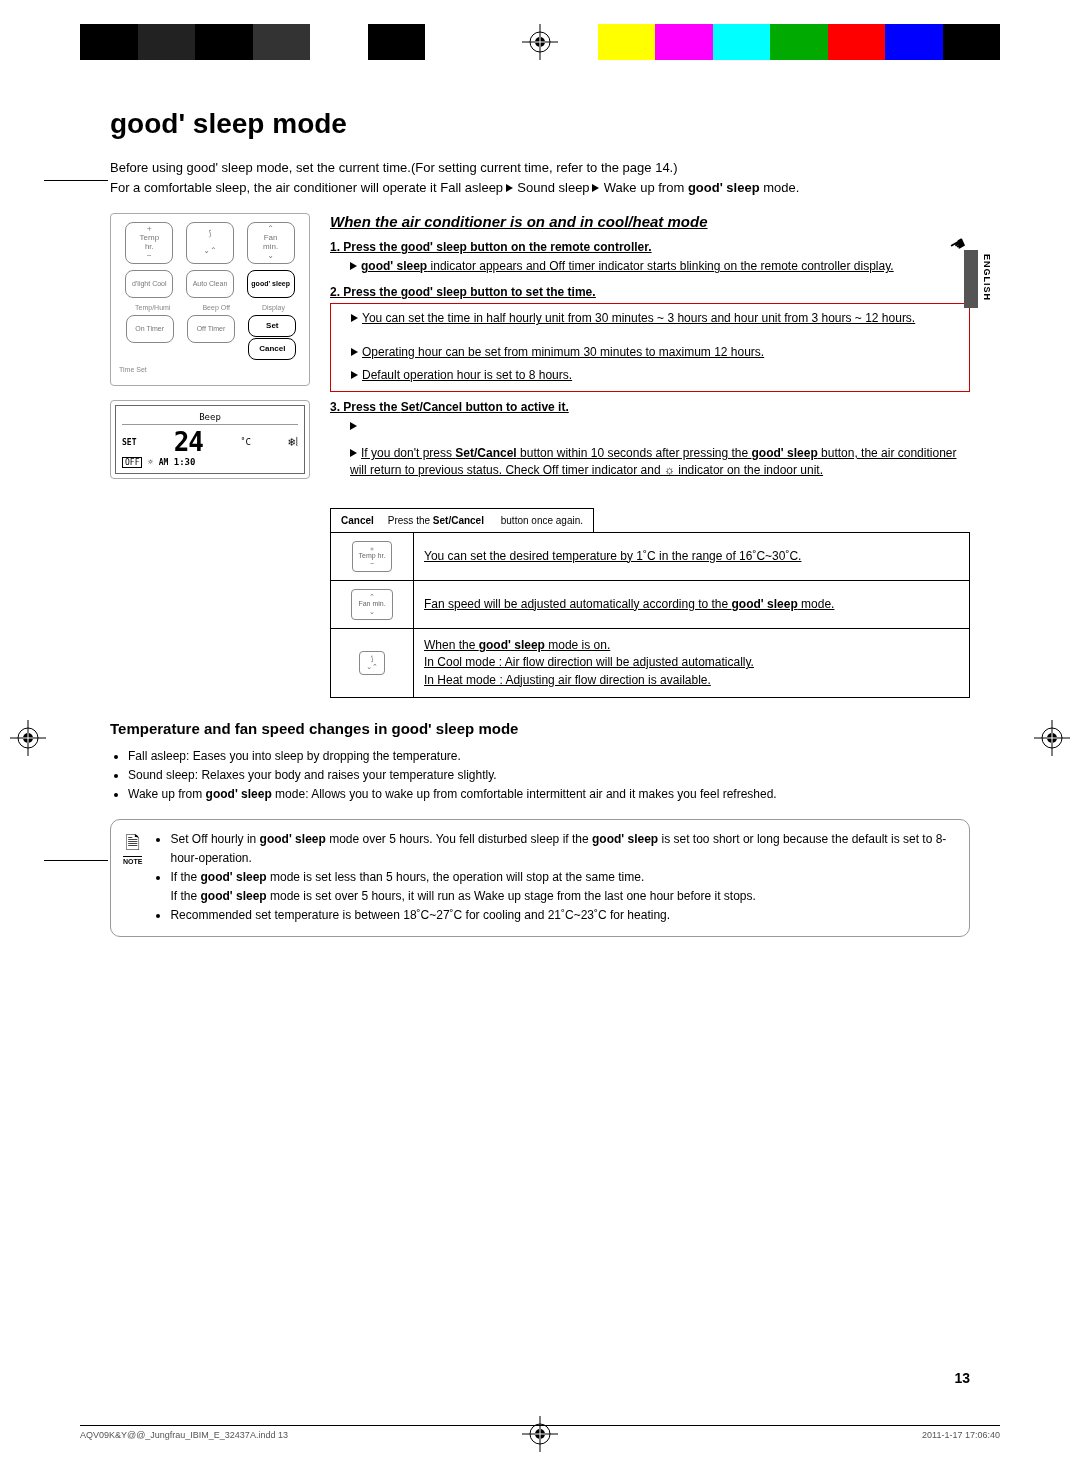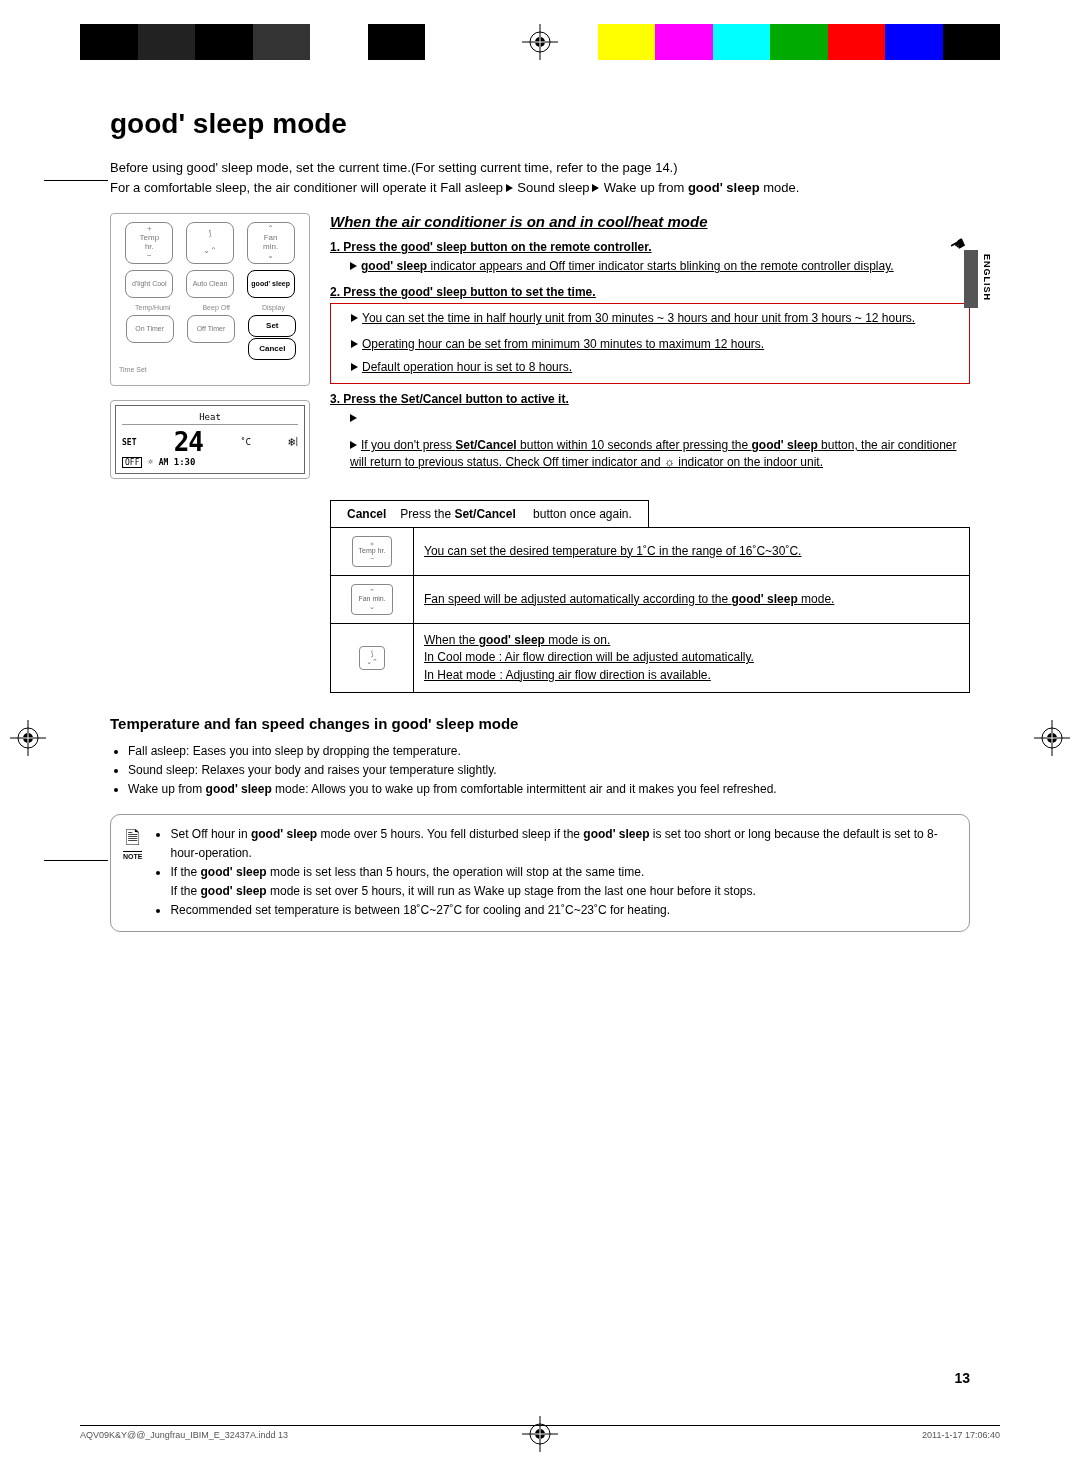--- a/index.html
+++ b/index.html
@@ -33,21 +33,21 @@
 .lcd-mid { display: flex; align-items: center; justify-content: space-between; }
 .lcd-num { font-size: 26px; font-weight: bold; letter-spacing: -1px; }
 .lcd-bot { font-size: 9px; }
 .text-col { flex: 1; text-decoration: underline; }
 .sect-h { font-size: 15px; font-weight: bold; font-style: italic; margin-bottom: 10px; }
 .step { font-size: 12px; font-weight: bold; margin-bottom: 4px; }
 .sub { margin-left: 20px; font-size: 12px; line-height: 1.45; margin-bottom: 10px; }
 .redbox { border: 1px solid #c00; padding: 6px 0 6px 0; margin-bottom: 8px; }
 .lang-tab { position: absolute; right: -22px; top: 140px; width: 14px; font-size: 9px; font-weight: bold; writing-mode: vertical-rl; letter-spacing: 1px; padding: 6px 0; }
 .lang-mark { position: absolute; right: -8px; top: 142px; width: 14px; height: 58px; background: #555; }
-.cancel-box { border: 1px solid #000; display: inline-block; padding: 6px 16px; margin: 18px 8px 0 0; font-size: 12px; }
+.cancel-box { border: 1px solid #000; display: inline-block; padding: 6px 10px; margin: 18px 8px 0 0; font-size: 10px; }
 .cancel-box b { margin-right: 14px; }
 .info-table { border: 1px solid #000; border-collapse: collapse; width: 100%; margin-top: -1px; padding-left: 31px; }
 .info-table td { border: 1px solid #000; padding: 8px 10px; font-size: 12px; line-height: 1.45; vertical-align: middle; }
 .info-table td.ico { width: 62px; text-align: center; }
 .icon-box { display: inline-block; border: 1px solid #888; border-radius: 4px; padding: 3px 6px; font-size: 7px; color: #666; line-height: 1.1; }
 .sect2 { font-size: 15px; font-weight: bold; margin: 22px 0 10px 0; }
 ul.bul { margin: 0; padding-left: 18px; font-size: 12px; line-height: 1.6; }
 .note-box { border: 1px solid #999; border-radius: 10px; padding: 10px 12px; margin-top: 14px; display: flex; gap: 10px; font-size: 11.5px; line-height: 1.45; }
 .note-ic { font-size: 18px; text-align: center; }
 .note-ic small { font-size: 7px; font-weight: bold; display: block; border-top: 1px solid #000; }
@@ -165,41 +165,41 @@
               <div class="rbtn set on">Set</div>
               <div class="rbtn set on">Cancel</div>
             </div>
           </div>
           <div class="row-lbl" style="justify-content:flex-start">
               <span>Time Set</span>
             </div>
         </div>
         <div class="remote-box" style="padding:4px">
           <div class="lcd">
-            <div class="lcd-top">Heat</div>
+            <div class="lcd-top">Beep</div>
             <div class="lcd-mid">
               <span style="font-size:8px;font-weight:bold">SET</span>
               <span class="lcd-num">24</span>
               <span style="font-size:9px">˚C</span>
               <span>❄⦚</span>
             </div>
             <div class="lcd-bot"><span style="border:1px solid #000;padding:0 2px;font-size:8px">OFF</span> ☼ <b style="font-size:8px">AM</b> <span style="font-family:monospace;font-weight:bold">1:30</span></div>
           </div>
         </div>
       </div>
 
       <div class="text-col">
         <div class="sect-h">When the air conditioner is on and in cool/heat mode</div>
 
         <div class="step"><span>1.   Press the </span><span>good' sleep</span><span> button on the remote controller.</span></div>
         <div class="sub"><span class="tri-fill"></span><b>good' sleep</b><span> indicator appears and Off timer indicator starts blinking on the remote controller display.</span></div>
 
         <div class="step"><u><span>2.   Press the </span><span>good' sleep</span><span> button to set the time.</span></u></div>
         <div class="redbox">
-          <div class="sub" style="margin-bottom:8px"><span class="tri-fill"></span><span>You can set the time in half hourly unit from 30 minutes ~ 3 hours and hour unit from 3 hours ~ 12 hours.</span></div>
+          <div class="sub" style="margin-bottom:16px"><span class="tri-fill"></span><span>You can set the time in half hourly unit from 30 minutes ~ 3 hours and hour unit from 3 hours ~ 12 hours.</span></div>
           <div class="sub" style="margin-bottom:6px"><span class="tri-fill"></span><span>Operating hour can be set from minimum 30 minutes to maximum 12 hours.</span></div>
           <div class="sub" style="margin-bottom:0"><span class="tri-fill"></span><span>Default operation hour is set to 8 hours.</span></div>
         </div>
 
         <div class="step"><span>3.   Press the </span><span>Set/Cancel</span><span> button to active it.</span></div>
         <div class="sub"><span class="tri-fill"></span></div>
         <div class="sub"><span class="tri-fill"></span><span>If you don't press </span><b>Set/Cancel</b><span> button within 10 seconds after pressing the </span><b>good' sleep</b><span> button, the air conditioner will return to previous status.  Check Off timer indicator and </span>☼<span> indicator on the indoor unit.</span></div>
 
         <div class="cancel-box"><b>Cancel</b><span>Press the </span><b>Set/Cancel</b><span> button once again.</span></div>
 
@@ -225,21 +225,21 @@
     <div class="sect2"><span>Temperature and fan speed changes in </span><span>good' sleep</span><span> mode</span></div>
     <ul class="bul">
       <li>Fall asleep: Eases you into sleep by dropping the temperature.</li>
       <li>Sound sleep: Relaxes your body and raises your temperature slightly.</li>
       <li><span>Wake up from </span><b>good' sleep</b><span> mode: Allows you to wake up from comfortable intermittent air and it makes you feel refreshed.</span></li>
     </ul>
 
     <div class="note-box">
       <div class="note-ic">🗎<small>NOTE</small></div>
       <ul class="bul" style="margin:0">
-        <li><span>Set Off hour in </span><b>good' sleep</b><span> mode over 5 hours. You fell disturbed sleep if the </span><b>good' sleep</b><span> is set too short or long because the default is set to 8-hour-operation.</span></li>
+        <li><span>Set Off hourly in </span><b>good' sleep</b><span> mode over 5 hours. You fell disturbed sleep if the </span><b>good' sleep</b><span> is set too short or long because the default is set to 8-hour-operation.</span></li>
         <li><span>If the </span><b>good' sleep</b><span> mode is set less than 5 hours, the operation will stop at the same time.</span><br><span>If the </span><b>good' sleep</b><span> mode is set over 5 hours, it will run as Wake up stage from the last one hour before it stops.</span></li>
         <li>Recommended set temperature is between 18˚C~27˚C for cooling and 21˚C~23˚C for heating.</li>
       </ul>
     </div>
 
     <div class="pgnum">13</div>
   </div>
 
   <div class="footer">
     <span>AQV09K&amp;Y@@_Jungfrau_IBIM_E_32437A.indd   13</span>

